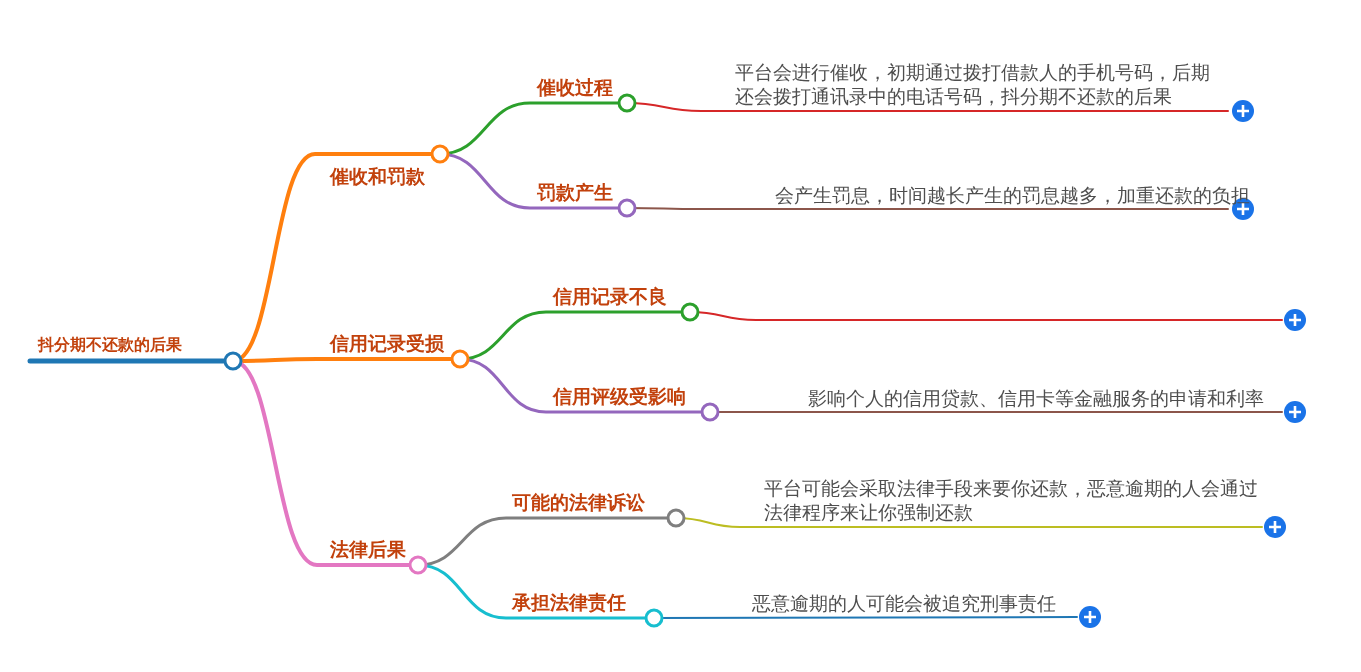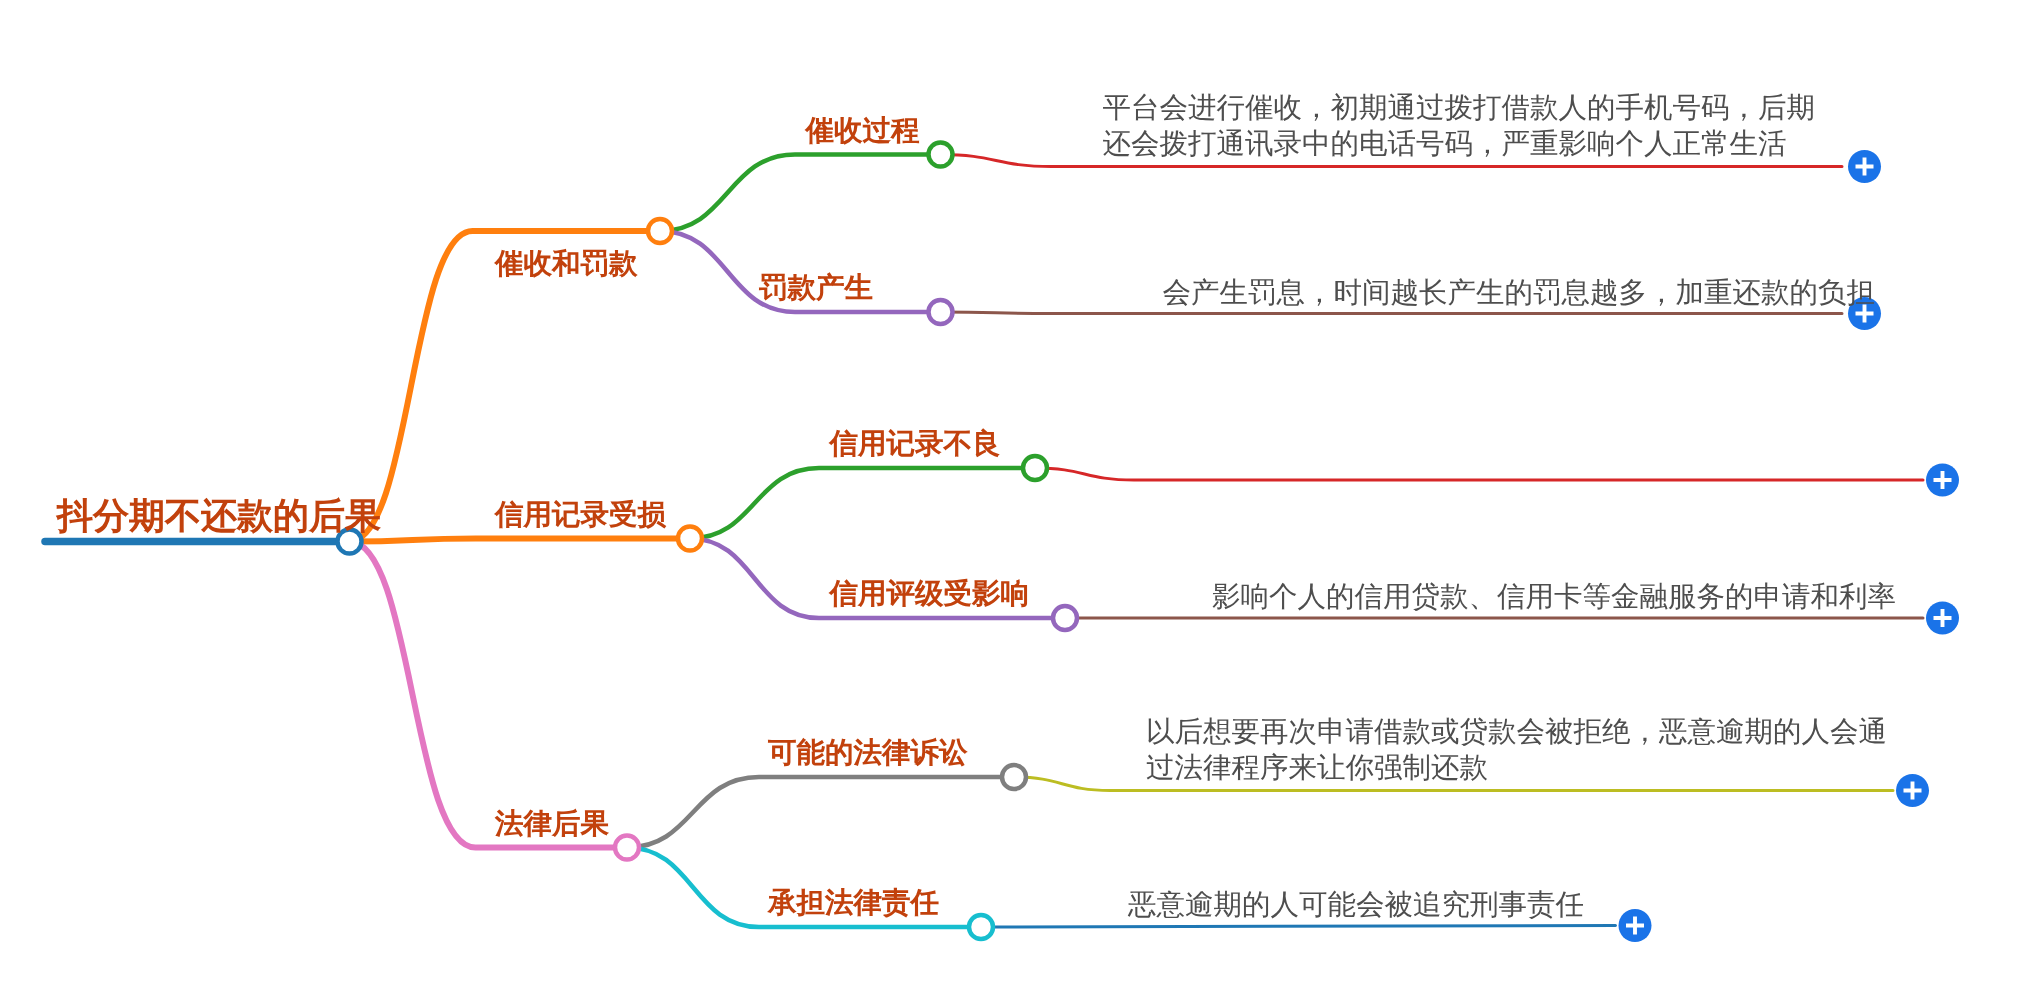--- a/index.html
+++ b/index.html
@@ -2,21 +2,21 @@
 <html><head>
 <meta charset="utf-8">
 <style>
   html,body{margin:0;padding:0;background:#ffffff;}
   body{width:1361px;height:672px;overflow:hidden;
        font-family:"Liberation Sans","DejaVu Sans",sans-serif;}
   #stage{position:relative;width:1361px;height:672px;background:#fff;}
   #links{position:absolute;left:0;top:0;}
   .node-title{position:absolute;font-weight:bold;font-size:19px;line-height:26px;
               color:#c2410c;white-space:nowrap;cursor:pointer;}
-  .root-title{font-size:24px;line-height:28px;}
+  .root-title{font-size:16px;line-height:28px;}
   .leaf-text{position:absolute;font-size:19px;line-height:24px;color:#4e4e4e;
              text-align:left;cursor:pointer;}
   .nowrap{white-space:nowrap;}
 </style>
 </head>
 <body>
 
 <div id="stage">
 
   <svg id="links" width="1361" height="672" viewBox="0 0 1361 672">
@@ -78,25 +78,25 @@
     </g>
   </svg>
 
   <div class="node-title root-title" style="left:38px;top:331px;">抖分期不还款的后果</div>
 
   <div class="node-title" style="left:330px;top:126px;margin-top:38px;">催收和罚款</div>
   <div class="node-title" style="left:330px;top:331px;">信用记录受损</div>
   <div class="node-title" style="left:330px;top:537px;">法律后果</div>
 
   <div class="node-title" style="left:537px;top:75px;">催收过程</div>
-  <div class="node-title" style="left:506px;top:180px;">罚款产生</div>
+  <div class="node-title" style="left:537px;top:180px;">罚款产生</div>
   <div class="node-title" style="left:553px;top:284px;">信用记录不良</div>
   <div class="node-title" style="left:553px;top:384px;text-align:center;">信用评级受影响</div>
   <div class="node-title" style="left:512px;top:490px;">可能的法律诉讼</div>
   <div class="node-title" style="left:512px;top:590px;">承担法律责任</div>
 
-  <div class="leaf-text" style="left:735px;top:61px;width:484px;">平台会进行催收，初期通过拨打借款人的手机号码，后期还会拨打通讯录中的电话号码，严重影响个人正常生活</div>
+  <div class="leaf-text" style="left:735px;top:61px;width:484px;">平台会进行催收，初期通过拨打借款人的手机号码，后期还会拨打通讯录中的电话号码，抖分期不还款的后果</div>
   <div class="leaf-text nowrap" style="left:735px;top:184px;margin-left:40px;">会产生罚息，时间越长产生的罚息越多，加重还款的负担</div>
   <div class="leaf-text nowrap" style="left:808px;top:387px;">影响个人的信用贷款、信用卡等金融服务的申请和利率</div>
-  <div class="leaf-text" style="left:764px;top:477px;width:500px;">以后想要再次申请借款或贷款会被拒绝，恶意逾期的人会通过法律程序来让你强制还款</div>
+  <div class="leaf-text" style="left:764px;top:477px;width:500px;">平台可能会采取法律手段来要你还款，恶意逾期的人会通过法律程序来让你强制还款</div>
   <div class="leaf-text nowrap" style="left:752px;top:592px;">恶意逾期的人可能会被追究刑事责任</div>
 
 </div>
 
 </body></html>

